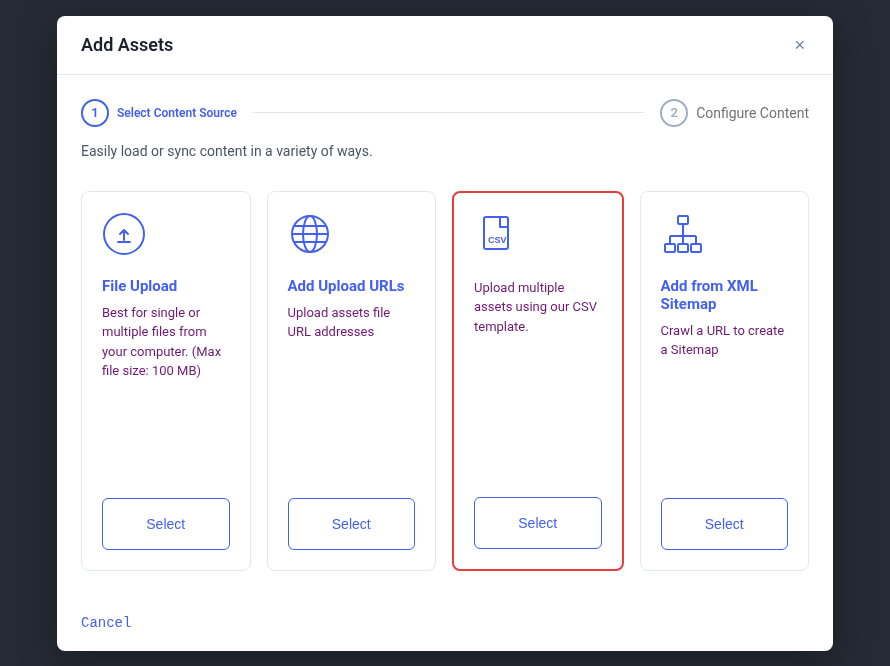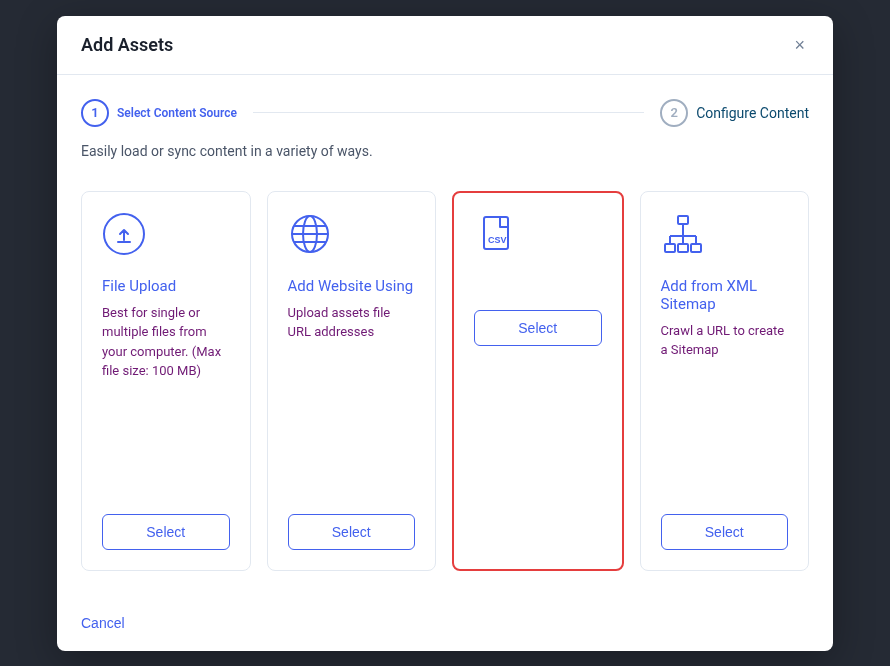--- a/index.html
+++ b/index.html
@@ -92,21 +92,21 @@
       color: #a0aec0;
     }
 
     .step-label.active {
       color: #4361ee;
       font-weight: 600;
       font-size: 12px;
     }
 
     .step-label.inactive {
-      color: #0c4a6e;
+      color: #737373;
       font-size: 14px;
     }
 
     .step-divider {
       flex: 1;
       height: 1px;
       background: #e2e8f0;
       margin: 0 16px;
     }
 
@@ -138,35 +138,35 @@
     }
 
     .card-icon {
       margin-bottom: 12px;
       color: #4361ee;
       font-size: 36px;
     }
 
     .card-title {
       font-size: 15px;
-      font-weight: 400;
+      font-weight: 700;
       color: #4361ee;
       margin-bottom: 8px;
     }
 
     .card-desc {
       font-size: 13px;
       color: #701a75;
       line-height: 1.5;
       flex: 1;
     }
 
     .select-btn {
       width: 100%;
-      padding: 9px;
+      padding: 17px;
       border: 1.5px solid #4361ee;
       background: #fff;
       color: #4361ee;
       border-radius: 6px;
       font-size: 14px;
       font-weight: 500;
       cursor: pointer;
       margin-top: 32px;
       text-align: center;
     }
@@ -176,20 +176,21 @@
     }
 
     .cancel-btn {
       background: none;
       border: none;
       color: #4361ee;
       font-size: 14px;
       cursor: pointer;
       padding: 4px 0;
       font-weight: 500;
+      font-family: Liberation Mono, monospace;
     }
 
     
     .icon-svg {
       width: 44px;
       height: 44px;
     }
   </style>
 </head>
 <body>
@@ -237,33 +238,34 @@
       <div class="card">
         <div class="card-icon">
           <svg class="icon-svg" viewBox="0 0 44 44" fill="none" xmlns="http://www.w3.org/2000/svg">
             <circle cx="22" cy="22" r="18" stroke="#4361ee" stroke-width="2" fill="none"></circle>
             <ellipse cx="22" cy="22" rx="7" ry="18" stroke="#4361ee" stroke-width="2" fill="none"></ellipse>
             <line x1="4" y1="22" x2="40" y2="22" stroke="#4361ee" stroke-width="2"></line>
             <line x1="6" y1="14" x2="38" y2="14" stroke="#4361ee" stroke-width="2"></line>
             <line x1="6" y1="30" x2="38" y2="30" stroke="#4361ee" stroke-width="2"></line>
           </svg>
         </div>
-        <div class="card-title">Add Website Using</div>
+        <div class="card-title">Add Upload URLs</div>
         <div class="card-desc">Upload assets file URL addresses</div>
         <button class="select-btn">Select</button>
       </div>
 
       <div class="card selected">
         <div class="card-icon">
           <svg class="icon-svg" viewBox="0 0 44 44" fill="none" xmlns="http://www.w3.org/2000/svg">
             <rect x="10" y="4" width="24" height="32" rx="2" stroke="#4361ee" stroke-width="2" fill="none"></rect>
             <path d="M26 4v10h8" stroke="#4361ee" stroke-width="2" stroke-linejoin="round"></path>
             <text x="14" y="30" font-size="9" fill="#4361ee" font-family="sans-serif" font-weight="bold">CSV</text>
           </svg>
         </div>
+        <div class="card-desc">Upload multiple assets using our CSV template.</div>
         <button class="select-btn">Select</button>
       </div>
 
       <div class="card">
         <div class="card-icon">
           <svg class="icon-svg" viewBox="0 0 44 44" fill="none" xmlns="http://www.w3.org/2000/svg">
             <rect x="17" y="4" width="10" height="8" rx="1" stroke="#4361ee" stroke-width="2" fill="none"></rect>
             <rect x="4" y="32" width="10" height="8" rx="1" stroke="#4361ee" stroke-width="2" fill="none"></rect>
             <rect x="17" y="32" width="10" height="8" rx="1" stroke="#4361ee" stroke-width="2" fill="none"></rect>
             <rect x="30" y="32" width="10" height="8" rx="1" stroke="#4361ee" stroke-width="2" fill="none"></rect>

